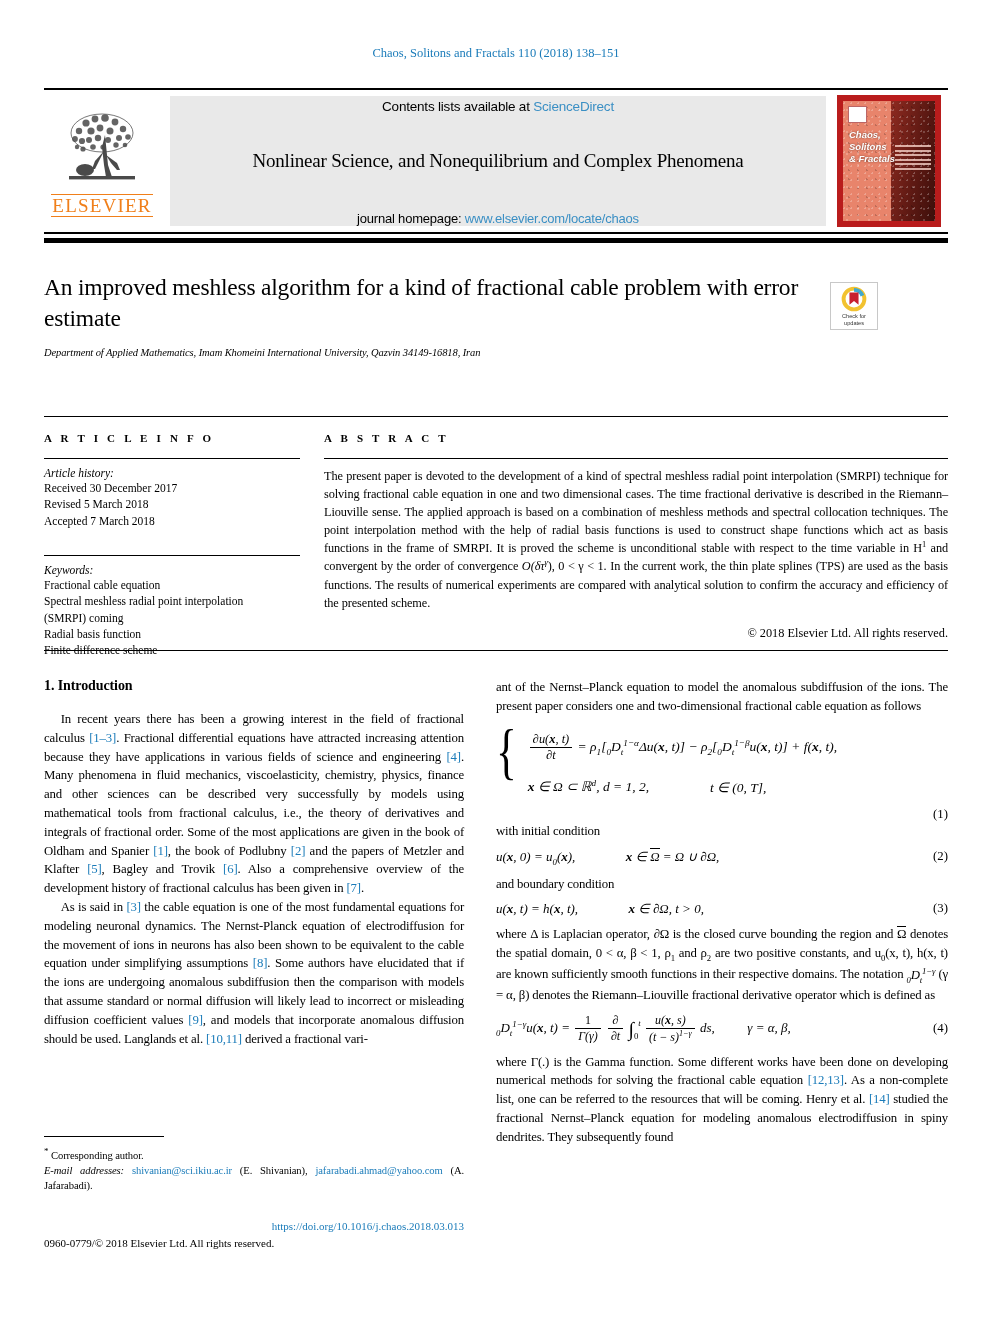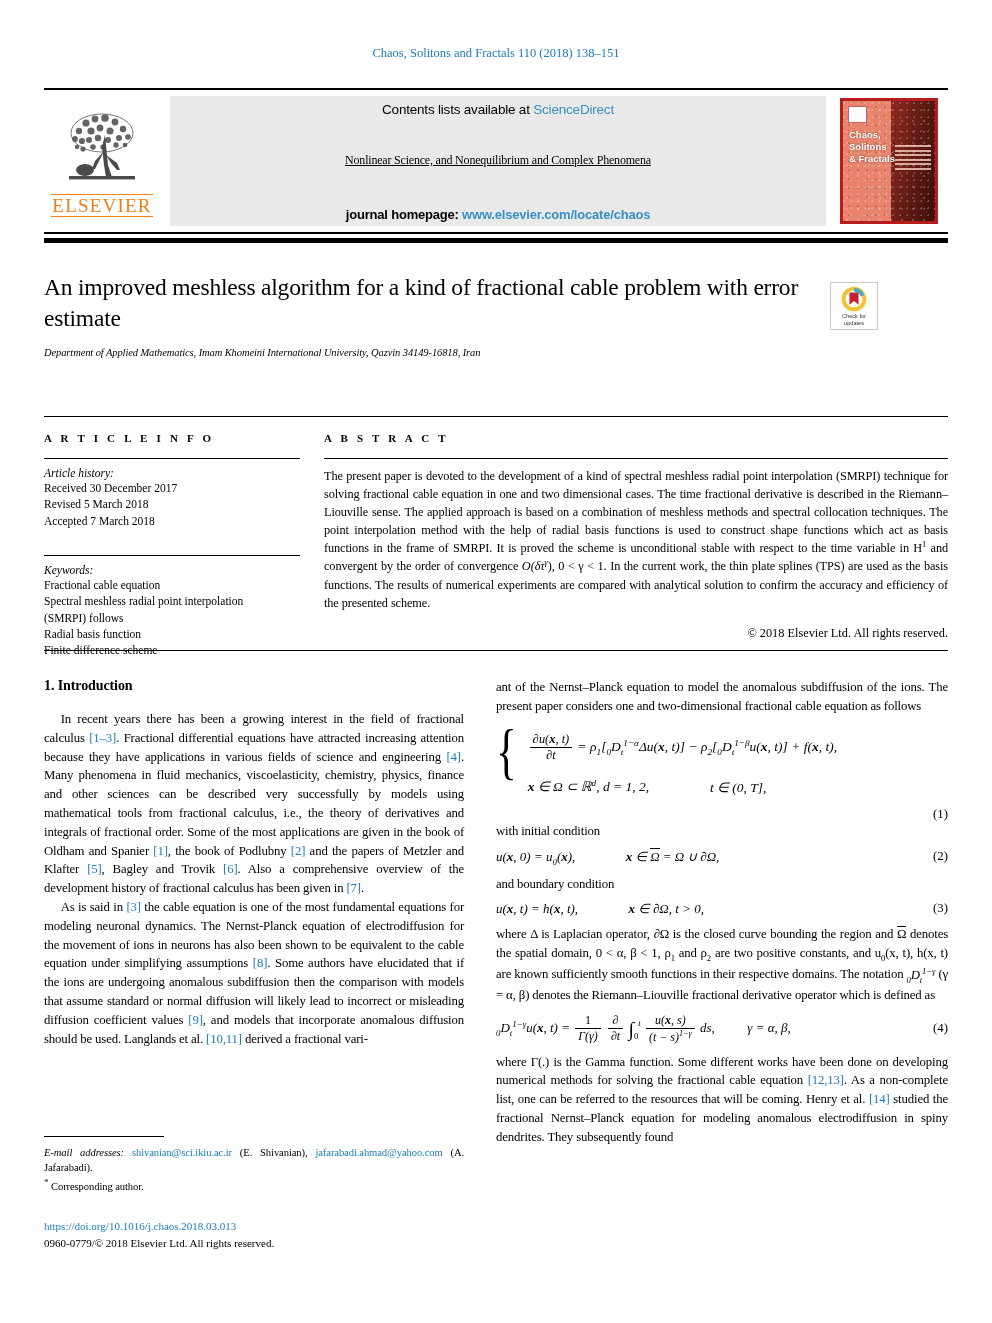--- a/index.html
+++ b/index.html
@@ -89,46 +89,45 @@
     letter-spacing: -0.2px;
   }
   .contents-line .sd-link { color: #3a8fc4; }
   .journal-title {
     font-size: 30px;
     letter-spacing: -0.4px;
     line-height: 1.05;
     margin-bottom: 4px;
   }
   .journal-sub {
-    font-size: 12px;
+    font-size: 19px;
     letter-spacing: -0.2px;
     margin-bottom: 12px;
-    text-decoration: underline;
   }
   .homepage {
     font-size: 13px;
     font-family: "Liberation Sans", sans-serif;
     letter-spacing: -0.2px;
-    font-weight: bold;
   }
   .homepage .hp-link { color: #3a8fc4; }
 
   .cover-block {
     width: 118px;
     flex: 0 0 118px;
     display: flex;
     align-items: center;
     justify-content: center;
   }
   .cover-thumb {
     width: 92px; height: 120px;
-    border: 3px solid #b91c1c;
+    border: 6px solid #b91c1c;
     position: relative;
     overflow: hidden;
     background: #e8846b;
+    font-style: italic;
   }
   .cover-dark {
     position: absolute; right: 0; top: 0;
     width: 48%; height: 100%;
     background: linear-gradient(100deg, #8e2a20 0%, #5b1812 60%, #3d0f0b 100%);
   }
   .cover-grain {
     position:absolute; inset:0;
     background:
       radial-gradient(circle at 20% 30%, rgba(255,255,255,.25) 0 1px, transparent 1px),
@@ -345,21 +344,21 @@
   .fn-emails {
     text-align: justify;
   }
   .doi-block {
     position: absolute;
     left: 44px; top: 1218px;
     width: 420px;
     font-size: 11px;
     line-height: 1.5;
   }
-  .doi-link { color: #1a7bb9; }
+  .doi-link { color: #1a7bb9; text-align: right; }
 </style>
 </head>
 <body>
 
 <div class="page">
 
   <div class="running-head">Chaos, Solitons and Fractals 110 (2018) 138–151</div>
 
   <div class="masthead">
 
@@ -448,21 +447,21 @@
     <hr class="hr-blk">
     <div class="info-sub">Article history:</div>
     <div class="info-line">Received 30 December 2017</div>
     <div class="info-line">Revised 5 March 2018</div>
     <div class="info-line">Accepted 7 March 2018</div>
     <div class="kw-gap"></div>
     <hr class="hr-blk">
     <div class="info-sub">Keywords:</div>
     <div class="info-line">Fractional cable equation</div>
     <div class="info-line">Spectral meshless radial point interpolation</div>
-    <div class="info-line">(SMRPI) follows</div>
+    <div class="info-line">(SMRPI) coming</div>
     <div class="info-line">Radial basis function</div>
     <div class="info-line">Finite difference scheme</div>
   </div>
 
   <div class="abs-col">
     <div class="col-head">A B S T R A C T</div>
     <hr class="hr-blk">
     <div class="abstract-text"><span>The present paper is devoted to the development of a kind of spectral meshless radial point interpolation (SMRPI) technique for solving fractional cable equation in one and two dimensional cases. The time fractional derivative is described in the Riemann–Liouville sense. The applied approach is based on a combination of meshless methods and spectral collocation techniques. The point interpolation method with the help of radial basis functions is used to construct shape functions which act as basis functions in the frame of SMRPI. It is proved the scheme is unconditional stable with respect to the time variable in H</span><sup>1</sup><span> and convergent by the order of convergence </span><span class="ital">O(δτ</span><sup class="ital">γ</sup><span>), 0 &lt; γ &lt; 1. In the current work, the thin plate splines (TPS) are used as the basis functions. The results of numerical experiments are compared with analytical solution to confirm the accuracy and efficiency of the presented scheme.</span></div>
     <div class="copyright">© 2018 Elsevier Ltd. All rights reserved.</div>
   </div>
@@ -530,31 +529,31 @@
         <span class="ital">γ = α, β,</span>
       </div>
       <div class="eq-num">(4)</div>
     </div>
 
     <p class="body"><span>where Γ(.) is the Gamma function. Some different works have been done on developing numerical methods for solving the fractional cable equation </span><span class="cite">[12,13]</span><span>. As a non-complete list, one can be referred to the resources that will be coming. Henry et al. </span><span class="cite">[14]</span><span> studied the fractional Nernst–Planck equation for modeling anomalous electrodiffusion in spiny dendrites. They subsequently found</span></p>
   </div>
 
   <div class="footnote">
     <div class="fn-rule"></div>
+    <div class="fn-text">
+      <span class="fn-star">*</span>
+      <span>Corresponding author.</span>
+    </div>
     <div class="fn-text fn-emails">
       <span class="fn-ital">E-mail addresses:</span>
       <span class="link">shivanian@sci.ikiu.ac.ir</span>
       <span>(E. Shivanian),</span>
       <span class="link">jafarabadi.ahmad@yahoo.com</span>
       <span>(A. Jafarabadi).</span>
     </div>
-    <div class="fn-text">
-      <span class="fn-star">*</span>
-      <span>Corresponding author.</span>
-    </div>
   </div>
 
   <div class="doi-block">
     <div class="doi-link">https://doi.org/10.1016/j.chaos.2018.03.013</div>
     <div>0960-0779/© 2018 Elsevier Ltd. All rights reserved.</div>
   </div>
 
 </div>
 
 </body></html>

